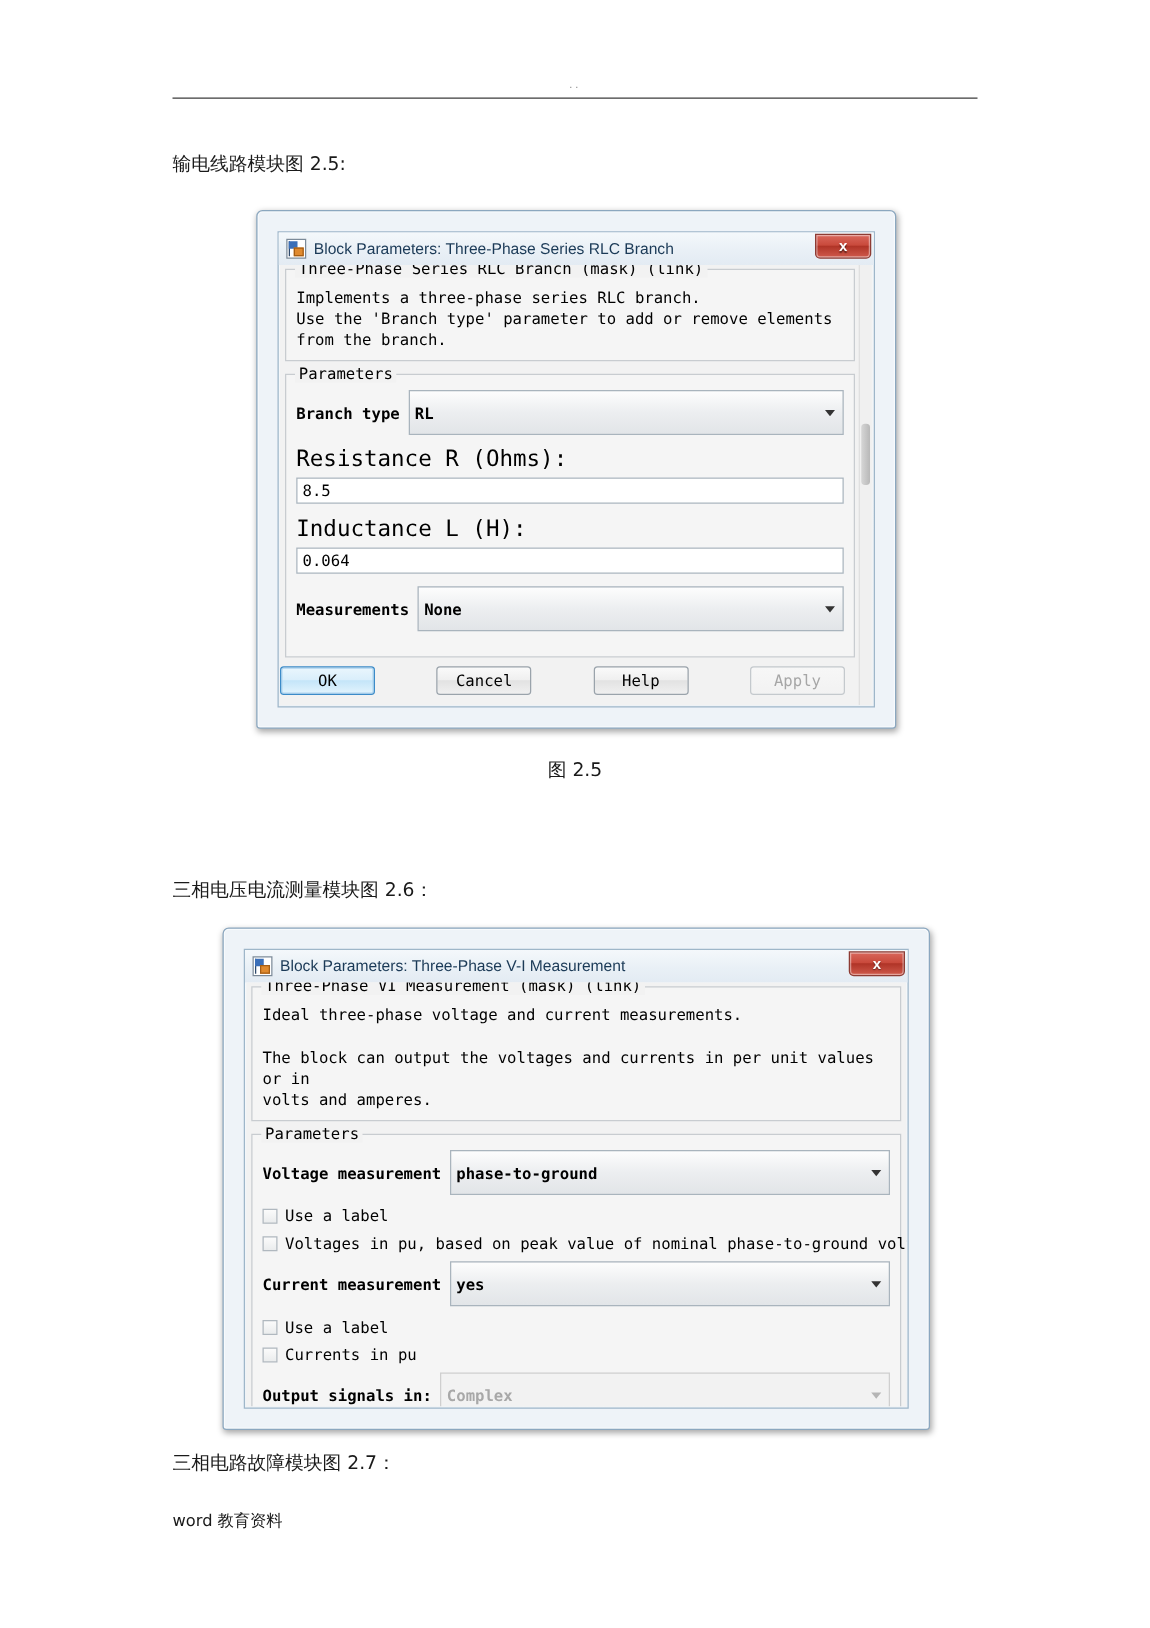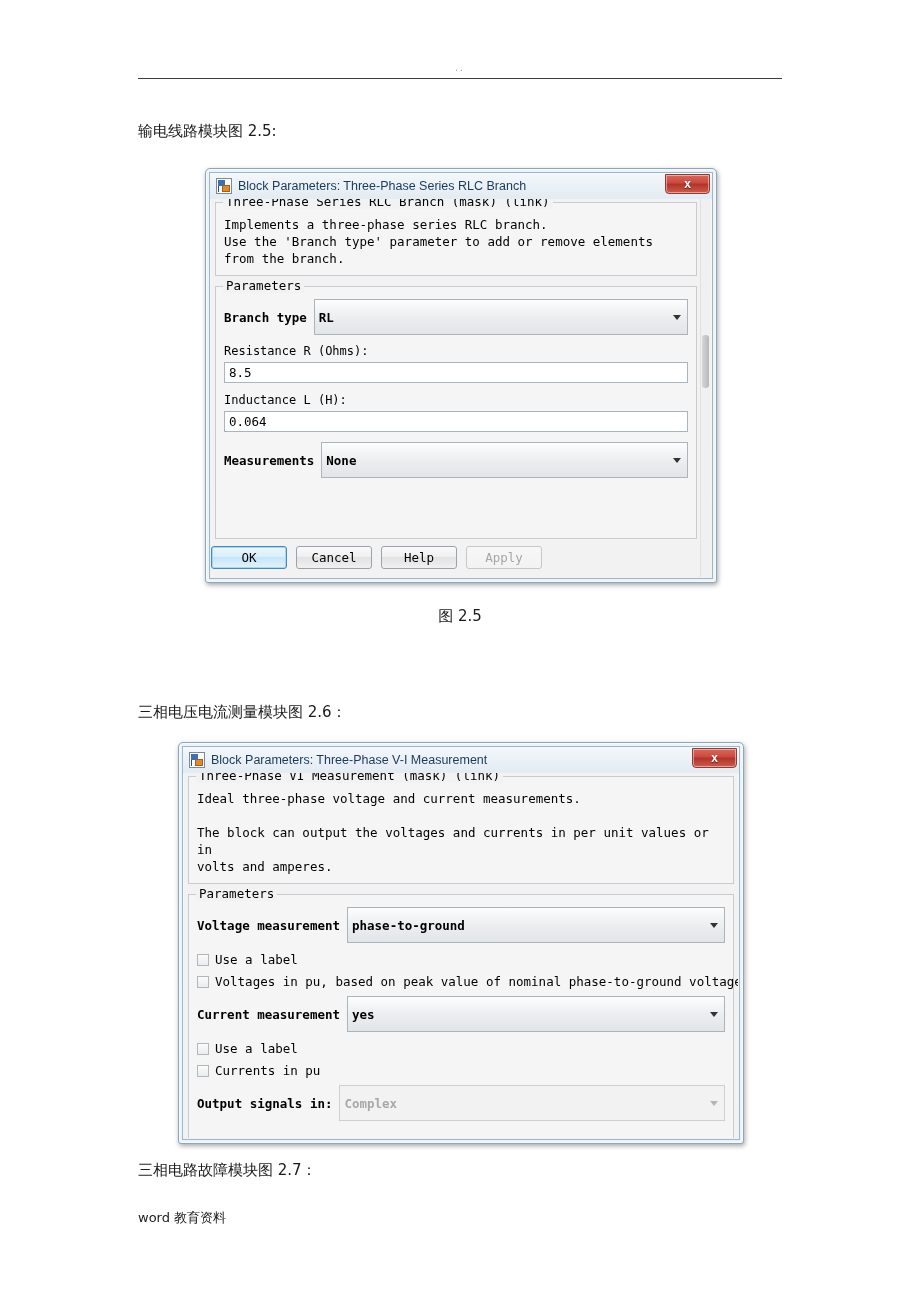--- a/index.html
+++ b/index.html
@@ -61,21 +61,21 @@
 
   
   .dialog {
     position: absolute;
     background: #eef3f8;
     border: 1px solid #8ba7bf;
     border-radius: 5px 5px 3px 3px;
     box-shadow: 0 0 0 1px rgba(255,255,255,0.55) inset,
                 1px 2px 5px rgba(0,0,0,0.35);
     box-sizing: border-box;
-    padding: 3px;
+    padding: 16px;
   }
   .dialog-inner {
     background: #f0f0f0;
     border: 1px solid #9eb6c9;
     box-sizing: border-box;
     height: 100%;
     width: 100%;
     display: flex;
     flex-direction: column;
     background: linear-gradient(180deg,#f6f9fc 0%, #eef2f6 100%);
@@ -207,21 +207,21 @@
     align-items: center;
     margin-bottom: 9px;
     font-weight: bold;
   }
   .field-label {
     font-size: 12.5px;
     white-space: nowrap;
     margin-right: 7px;
   }
   .field-label-block {
-    font-size: 12px;
+    font-size: 18px;
     margin-bottom: 4px;
   }
 
   .combo {
     flex: 1 1 auto;
     height: 36px;
     border: 1px solid #a9b4bd;
     box-sizing: border-box;
     background: linear-gradient(180deg,#fdfdfd 0%, #eceef0 50%, #e2e5e8 100%);
     display: flex;
@@ -281,21 +281,21 @@
   }
   .check-label {
     font-size: 12.5px;
     white-space: nowrap;
   }
 
   
   .btn-bar {
     flex: none;
     display: flex;
-    justify-content: flex-start;
+    justify-content: space-between;
     align-items: center;
     padding: 7px 8px 8px 0;
     gap: 9px;
   }
   .btn {
     min-width: 76px;
     height: 23px;
     border: 1px solid #9aa3ab;
     border-radius: 3px;
     box-sizing: border-box;

